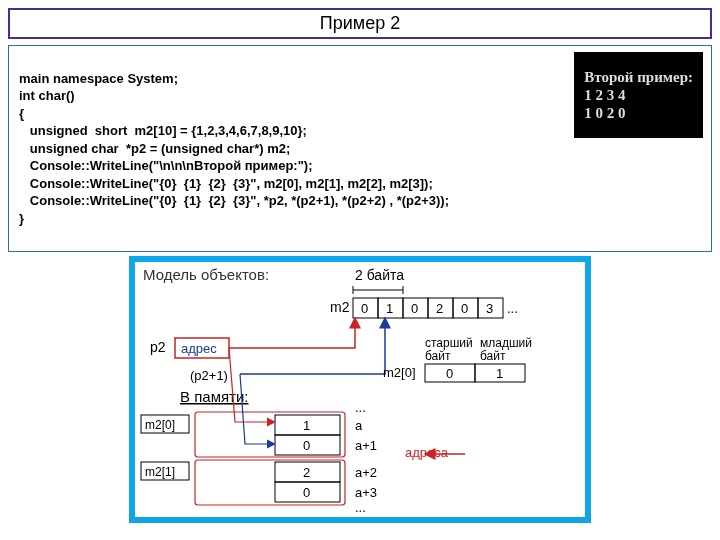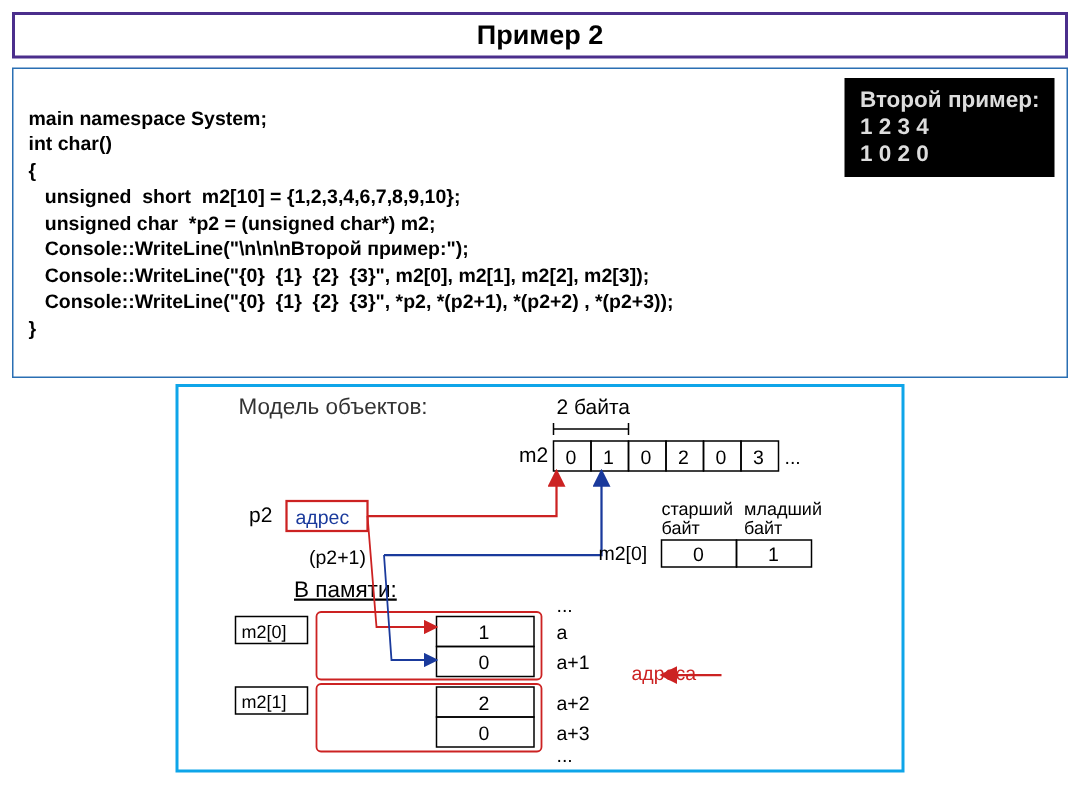--- a/index.html
+++ b/index.html
@@ -7,53 +7,52 @@
     padding: 8px;
     font-family: Arial, sans-serif;
     font-size: 13px;
     background: #fff;
     width: 704px;
   }
   .title-bar {
     border: 2px solid #4b2e8c;
     text-align: center;
     font-size: 18px;
-    font-weight: bold;
+    font-weight: normal;
     padding: 3px 0;
     margin-bottom: 6px;
   }
   .code-box {
     border: 1.5px solid #2a6fb3;
     padding: 6px 10px;
     position: relative;
     font-family: Arial, sans-serif;
     font-size: 13px;
     font-weight: bold;
     line-height: 1.35;
     white-space: pre;
   }
   .console-box {
     position: absolute;
     top: 6px;
     right: 8px;
     background: #000;
     color: #ddd;
-    padding: 6px 10px;
-    font-family: Liberation Sans, sans-serif;
+    padding: 16px 10px;
+    font-family: Liberation Serif, serif;
     font-size: 15px;
     line-height: 1.2;
     white-space: pre;
   }
   .diagram-box {
-    border: 2px solid #0ea5e9;
+    border: 6px solid #0ea5e9;
     width: 450px;
     margin: 4px auto 14px auto;
     position: relative;
     height: 255px;
-    padding-left: 32px;
   }
   .svg-holder { width:100%; height:100%; }
   text { font-family: Arial, sans-serif; }
 </style>
 </head>
 <body>
 
 <div class="title-bar">Пример 2</div>
 
 <div class="code-box">

